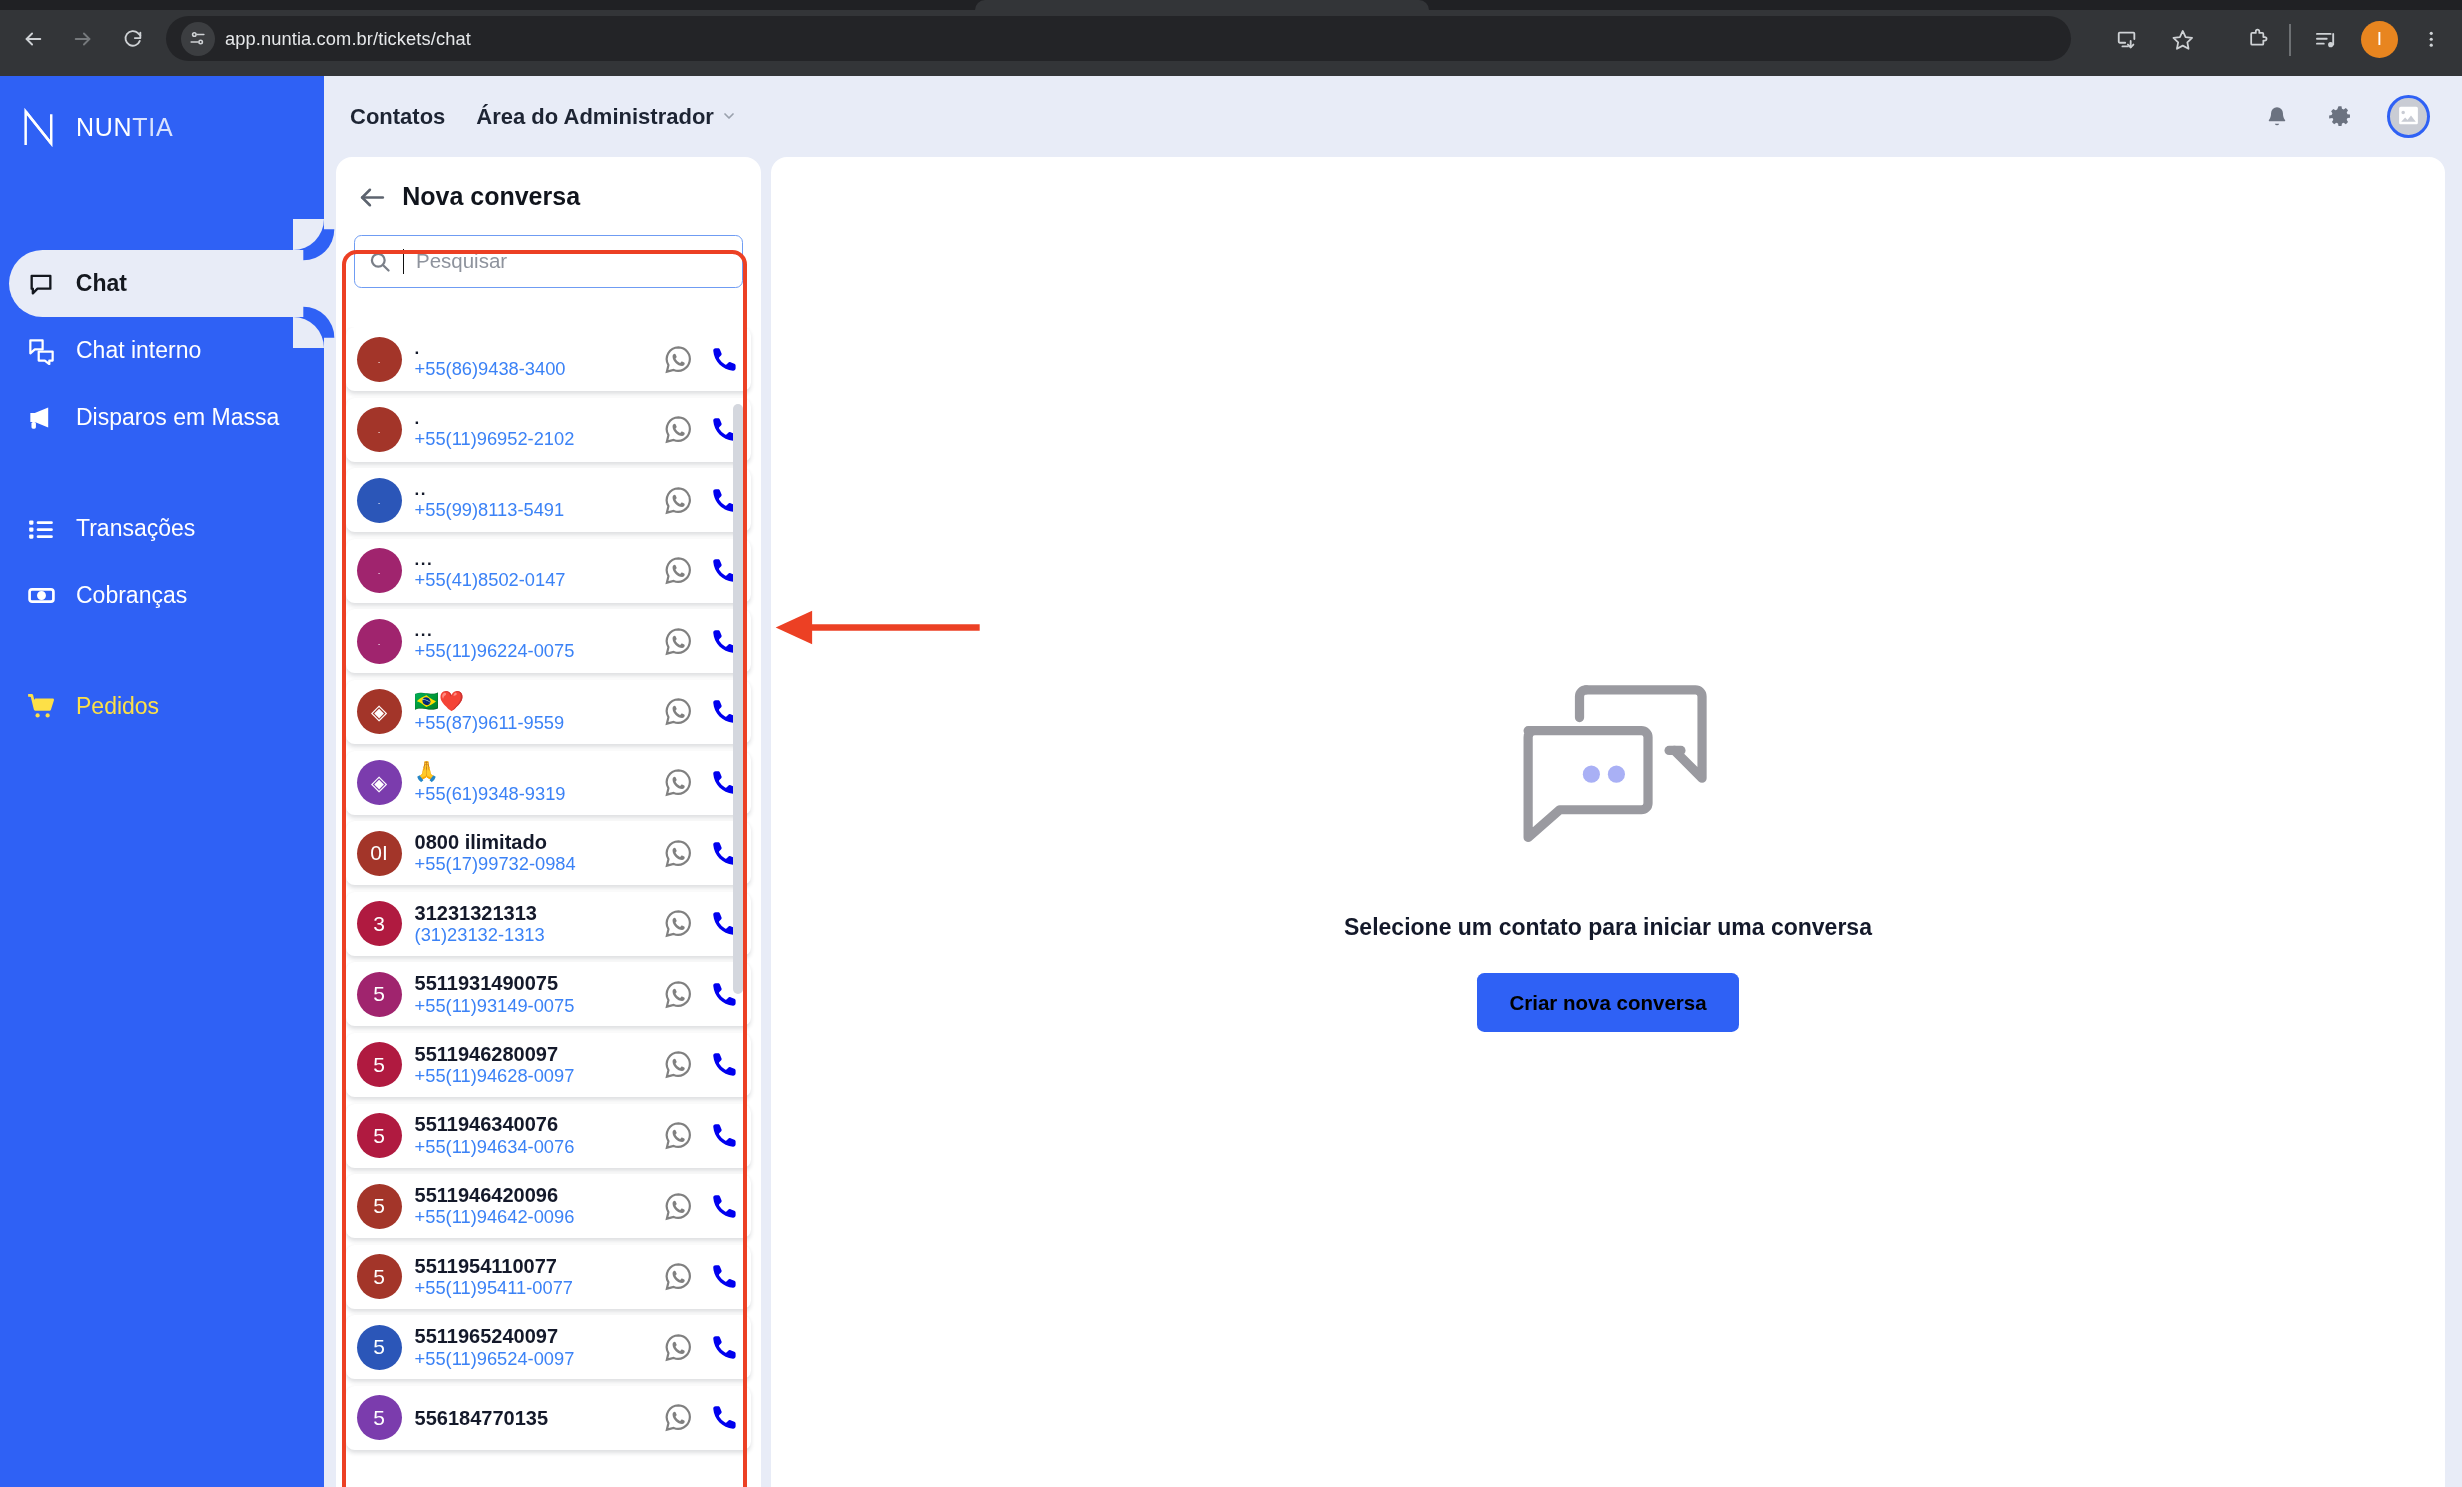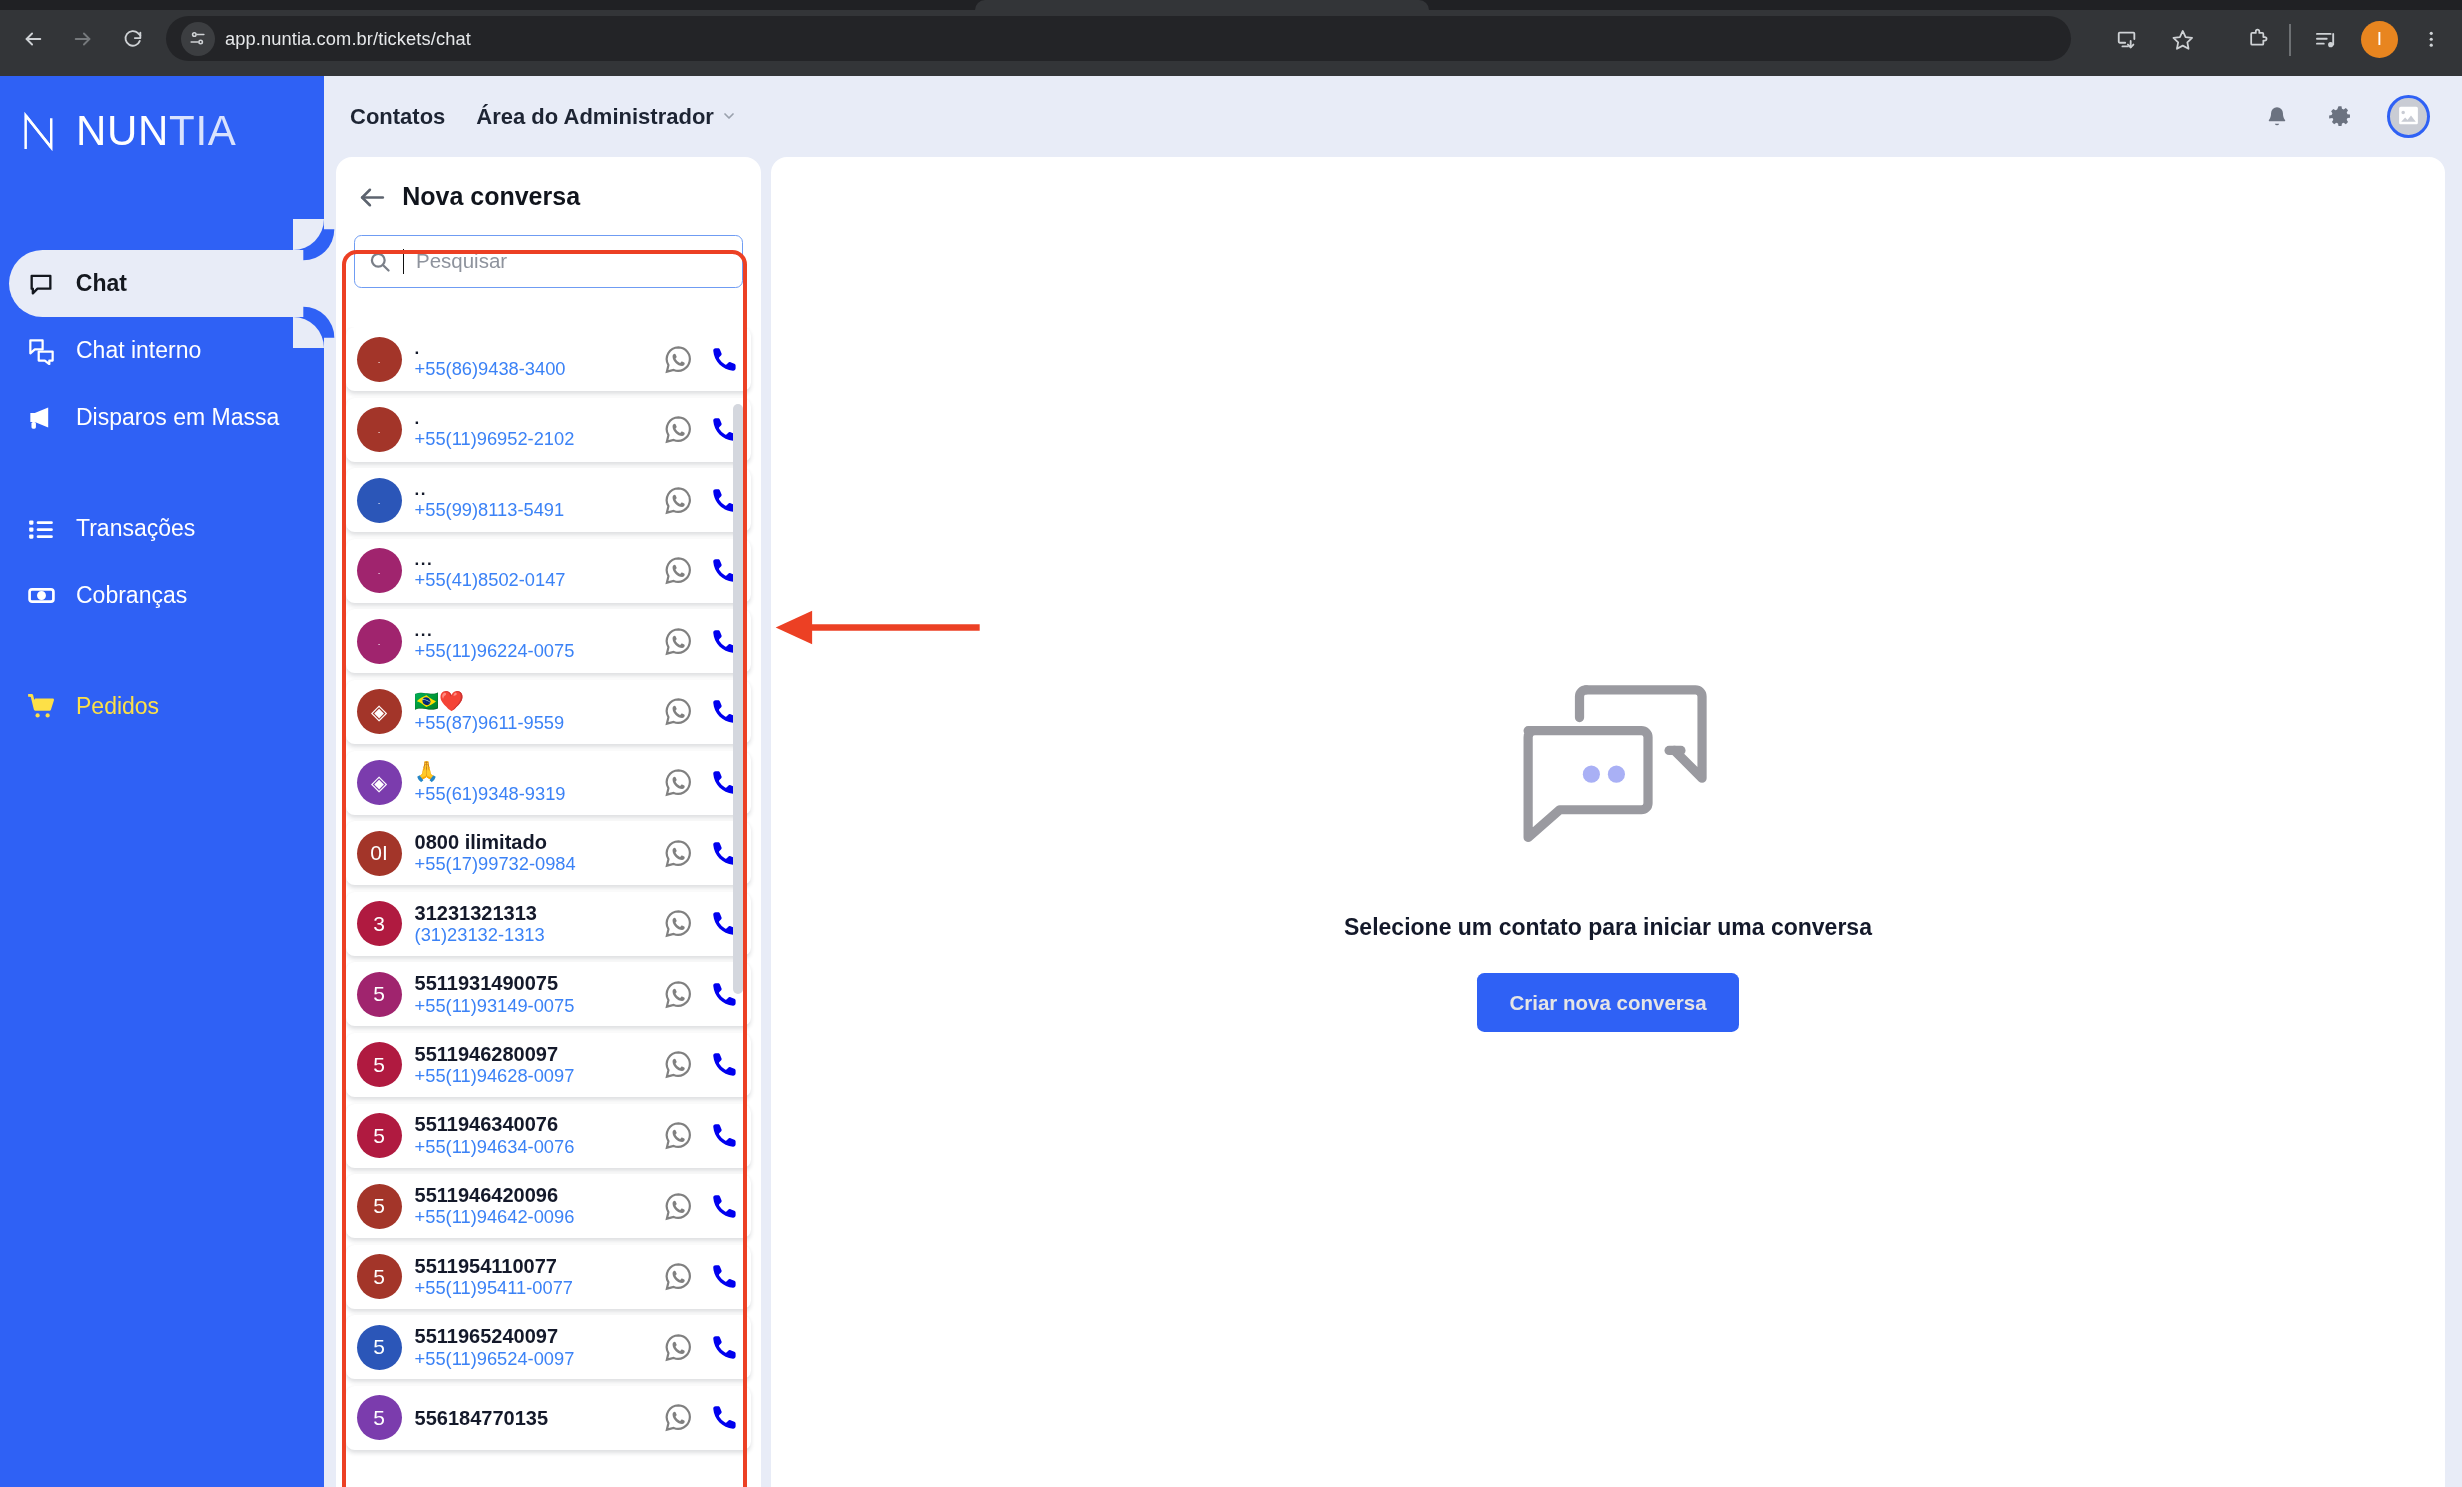--- a/index.html
+++ b/index.html
@@ -80,21 +80,21 @@
   
   #sidebar {
     position: absolute; left: 0; top: 0; width: 324px; height: 1411px;
     background: #2f61f5;
   }
   #brand {
     position: absolute; left: 22px; top: 31px;
     display: flex; align-items: center; gap: 16px;
   }
   #brand-mark { width: 38px; height: 41px; }
-  #brand-text { font-size: 42px; color: #ffffff; letter-spacing: 0.7px; font-weight: 400; }
+  #brand-text { font-size: 25px; color: #ffffff; letter-spacing: 0.7px; font-weight: 400; }
   #brand-text .dim { color: #ffffff; opacity: .82; }
 
   #nav-list { position: absolute; left: 0; top: 174px; width: 324px; }
   .nav-item {
     position: relative; display: flex; align-items: center;
     gap: 19px; height: 67px; padding-left: 25px;
     color: #ffffff; font-size: 23px; font-weight: 400;
   }
   .nav-item .nav-ico {
     width: 32px; height: 32px; display: flex;
@@ -201,21 +201,21 @@
   #main-stage {
     position: absolute; left: 771px; top: 81px;
     width: 1674px; height: 1396px;
     background: #ffffff; border-radius: 16px;
     display: flex; flex-direction: column;
     align-items: center; justify-content: center;
   }
   #empty-illustration { width: 211px; height: 166px; margin-bottom: 70px; }
   #empty-title { font-size: 23px; font-weight: 700; color: #14192a; margin-bottom: 32px; }
   #new-chat-btn {
-    background: #2f61f5; color: #e5e5e5;
+    background: #2f61f5; color: #000000;
     font-size: 20.5px; font-weight: 700;
     border: none; border-radius: 7.3px;
     padding: 17.6px 32px; cursor: pointer;
     font-family: "Liberation Sans", sans-serif;
   }
 
   
   #annot-box {
     position: absolute; left: 342px; top: 174px;
     width: 405px; height: 1287px;

